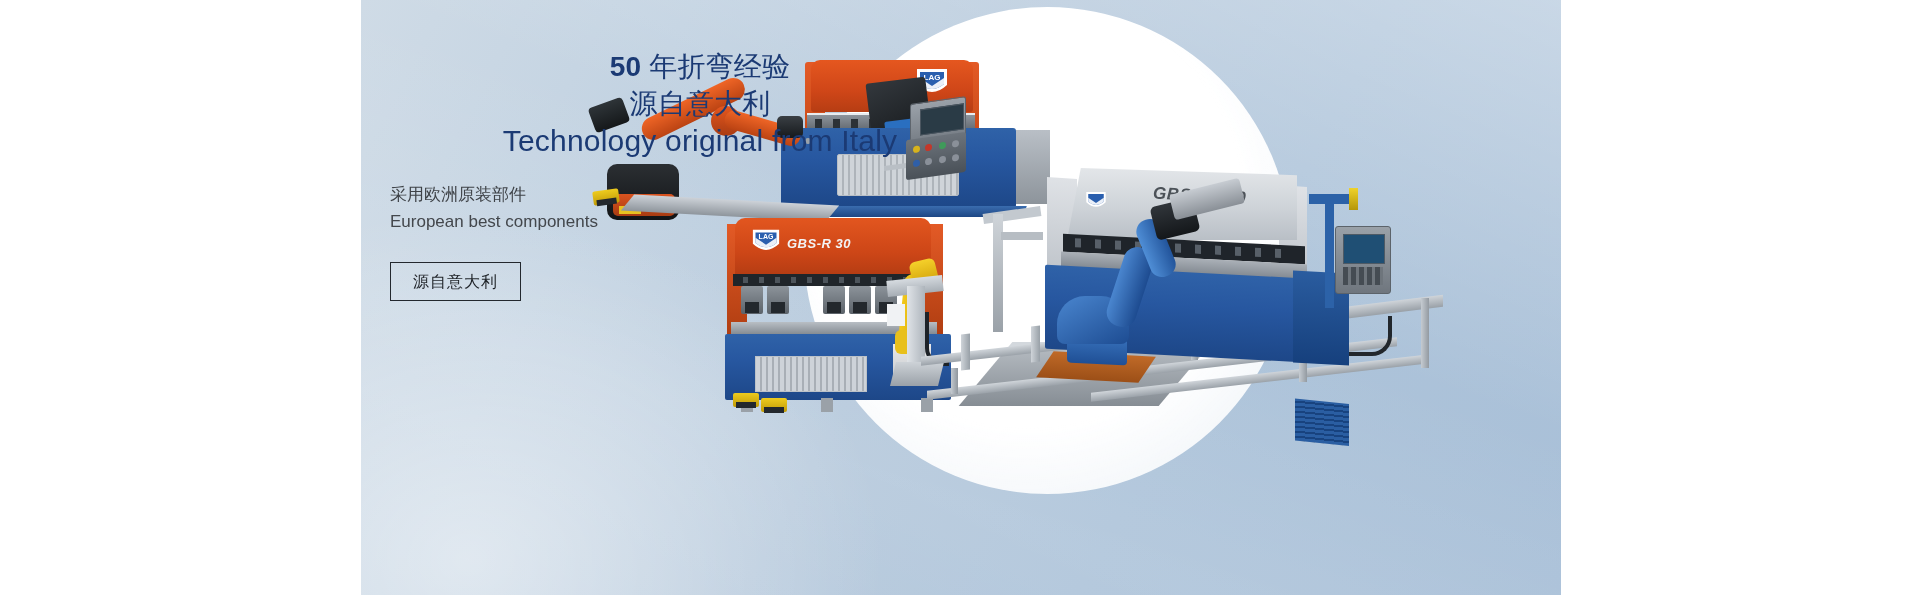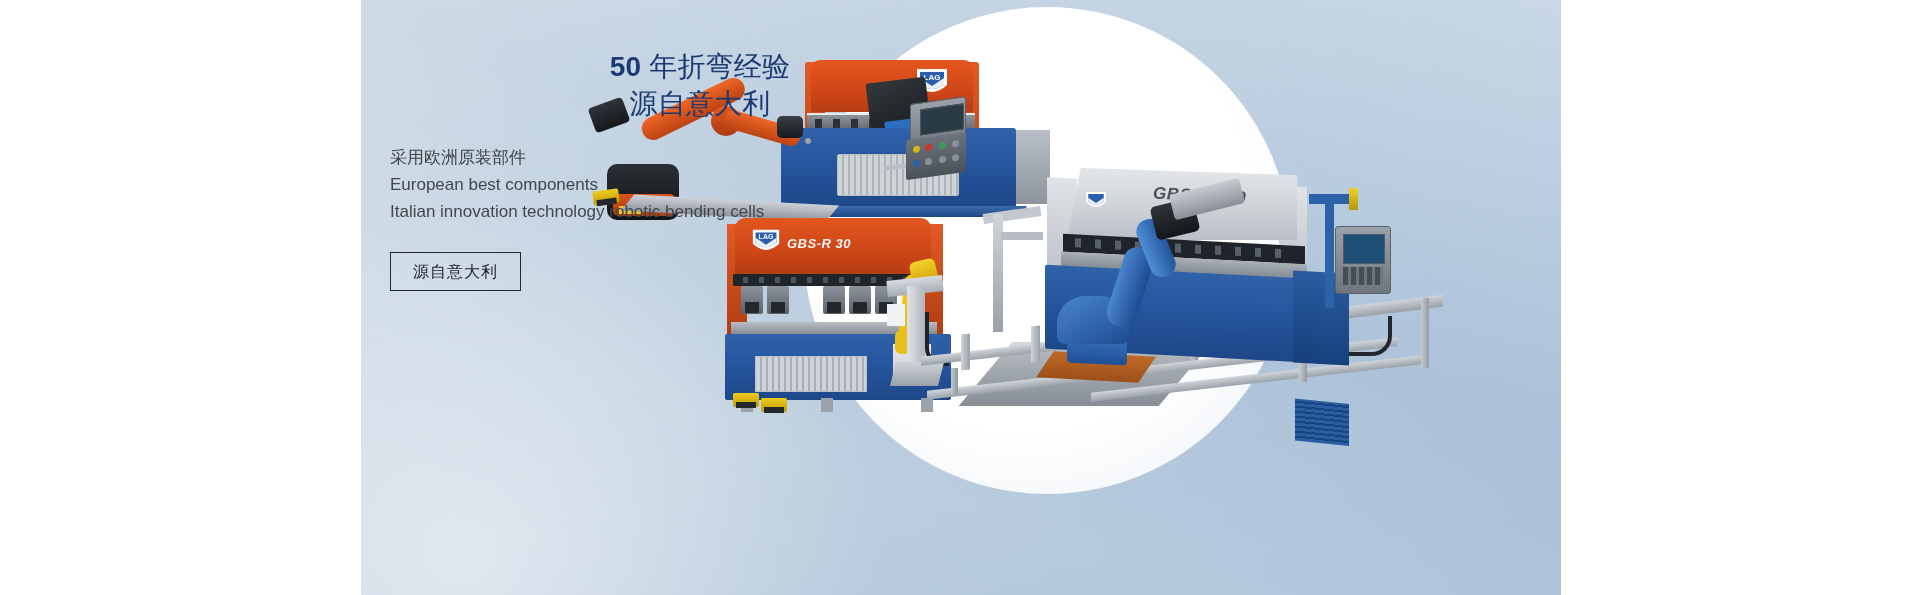--- a/index.html
+++ b/index.html
@@ -436,25 +436,25 @@
 
     </div>
 
     <div class="copy">
 
       <div class="headline">
         <div class="h-line cn">
           <b>50</b><span> 年折弯经验</span>
         </div>
         <div class="h-line cn">源自意大利</div>
+        <div class="h-line">Technology original from Italy</div>
       </div>
 
       <div class="sub">
         <div class="s-line">采用欧洲原装部件</div>
         <div class="s-line en">European best components</div>
-        <div class="s-line en">Italian innovation technology robotic bending cells</div>
       </div>
 
       <button class="cta">源自意大利</button>
     </div>
 
   </div>
 </div>
 
 </body></html>

